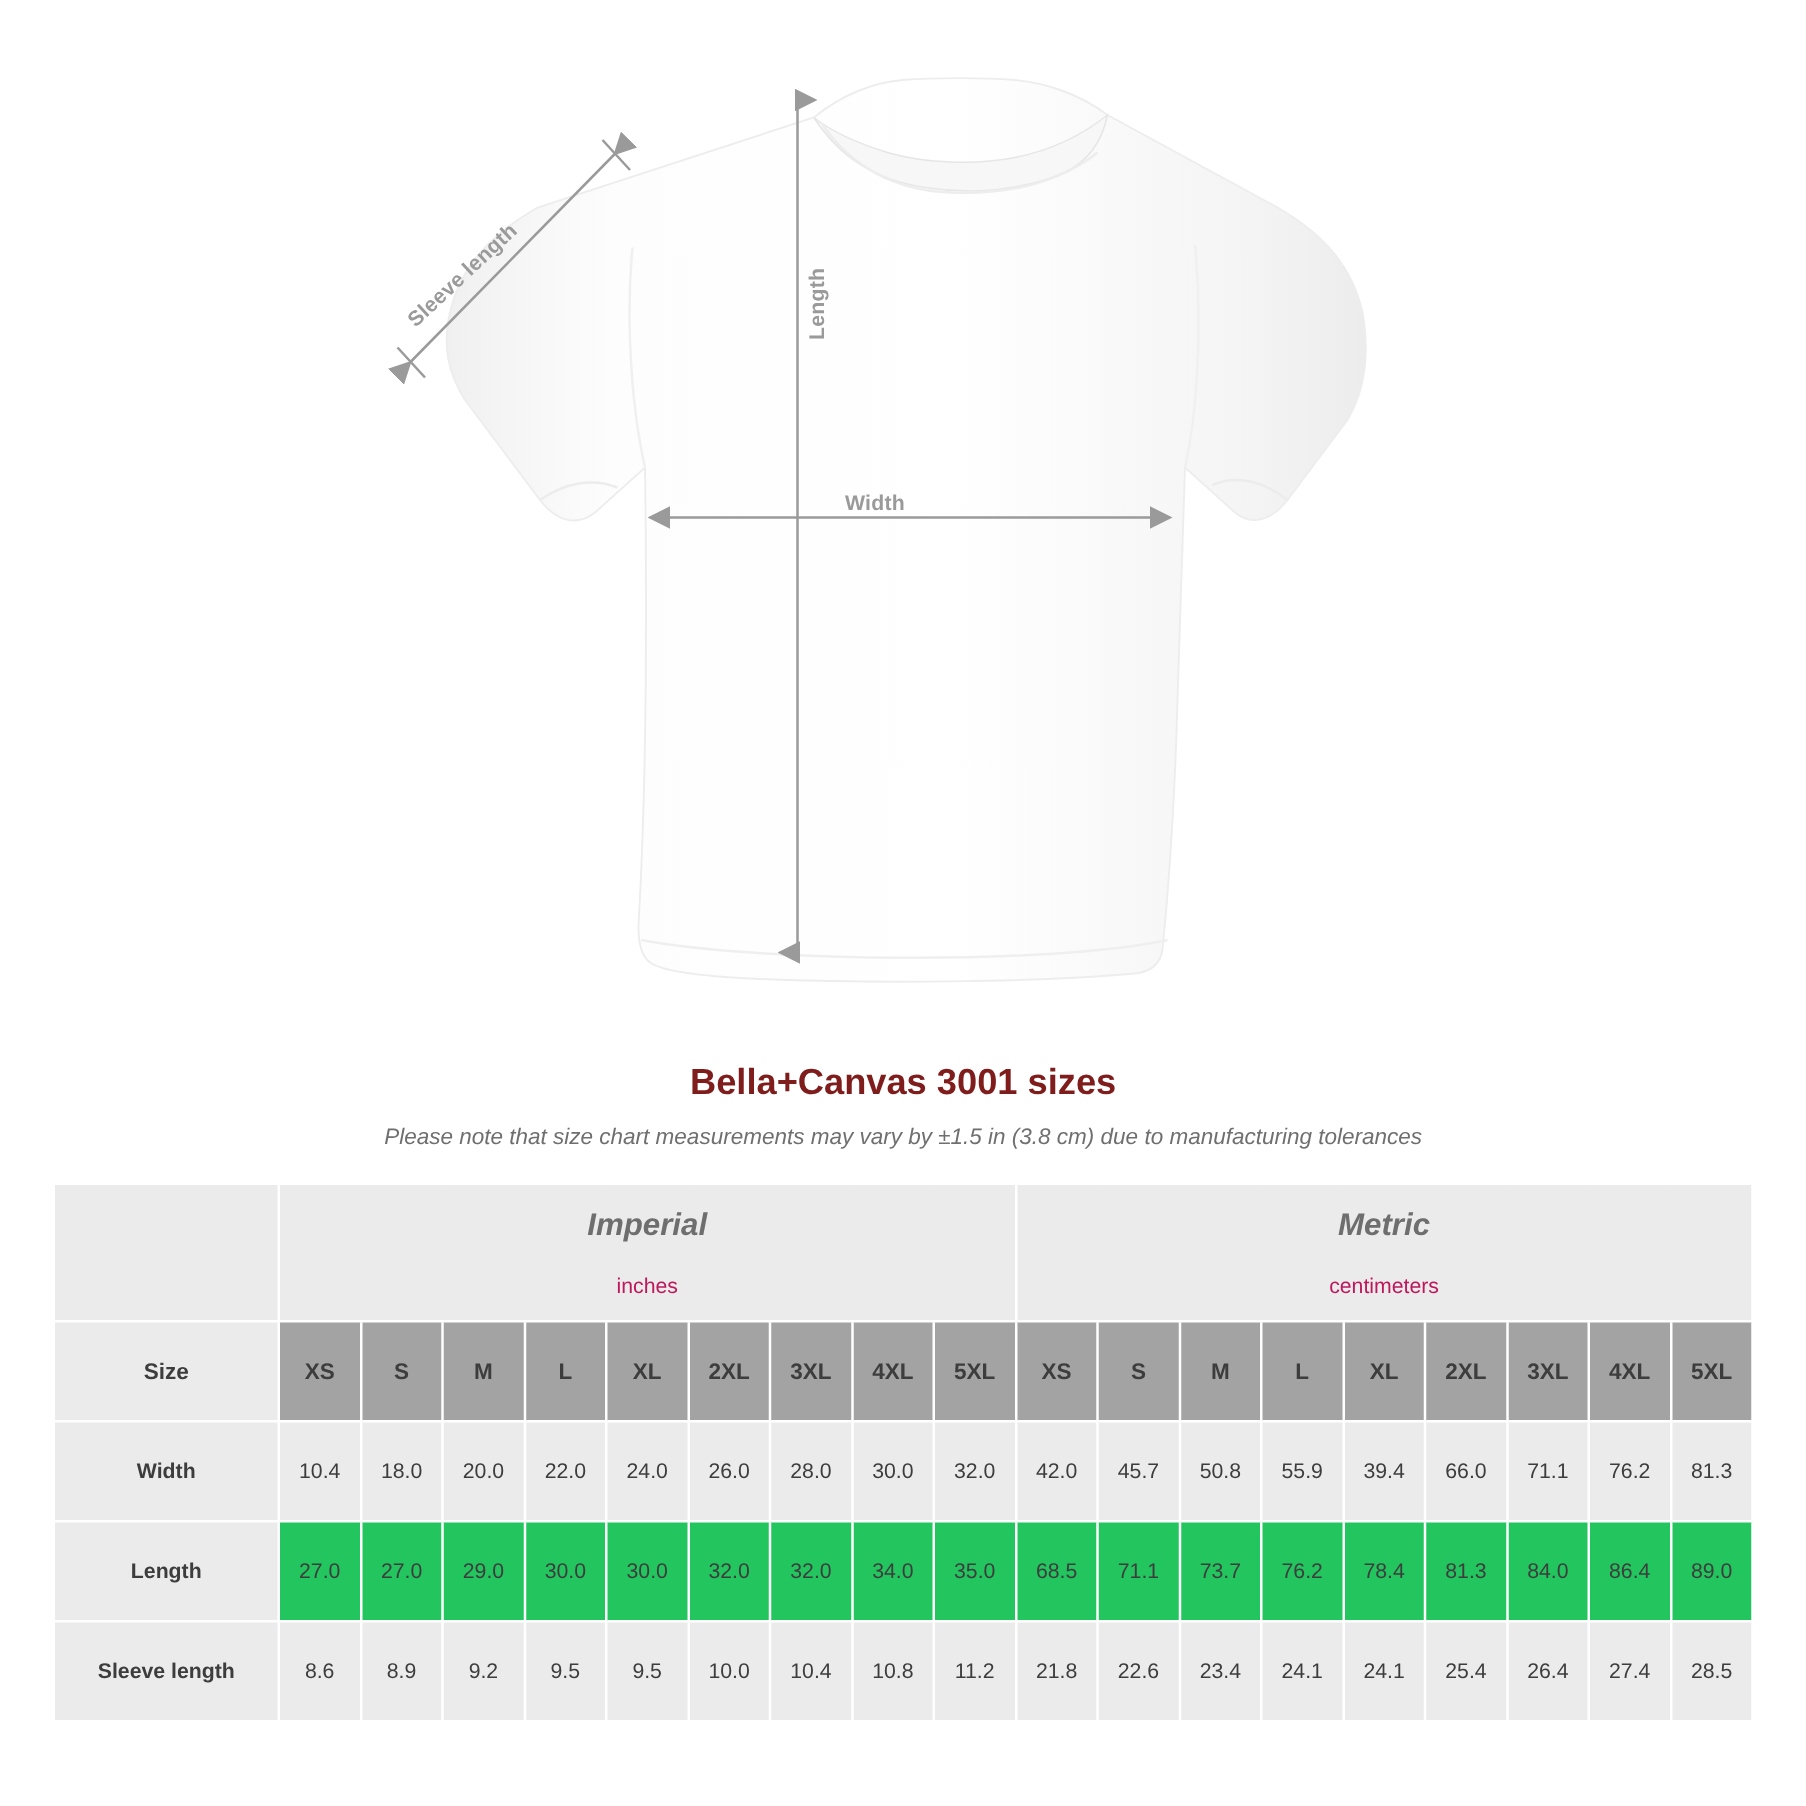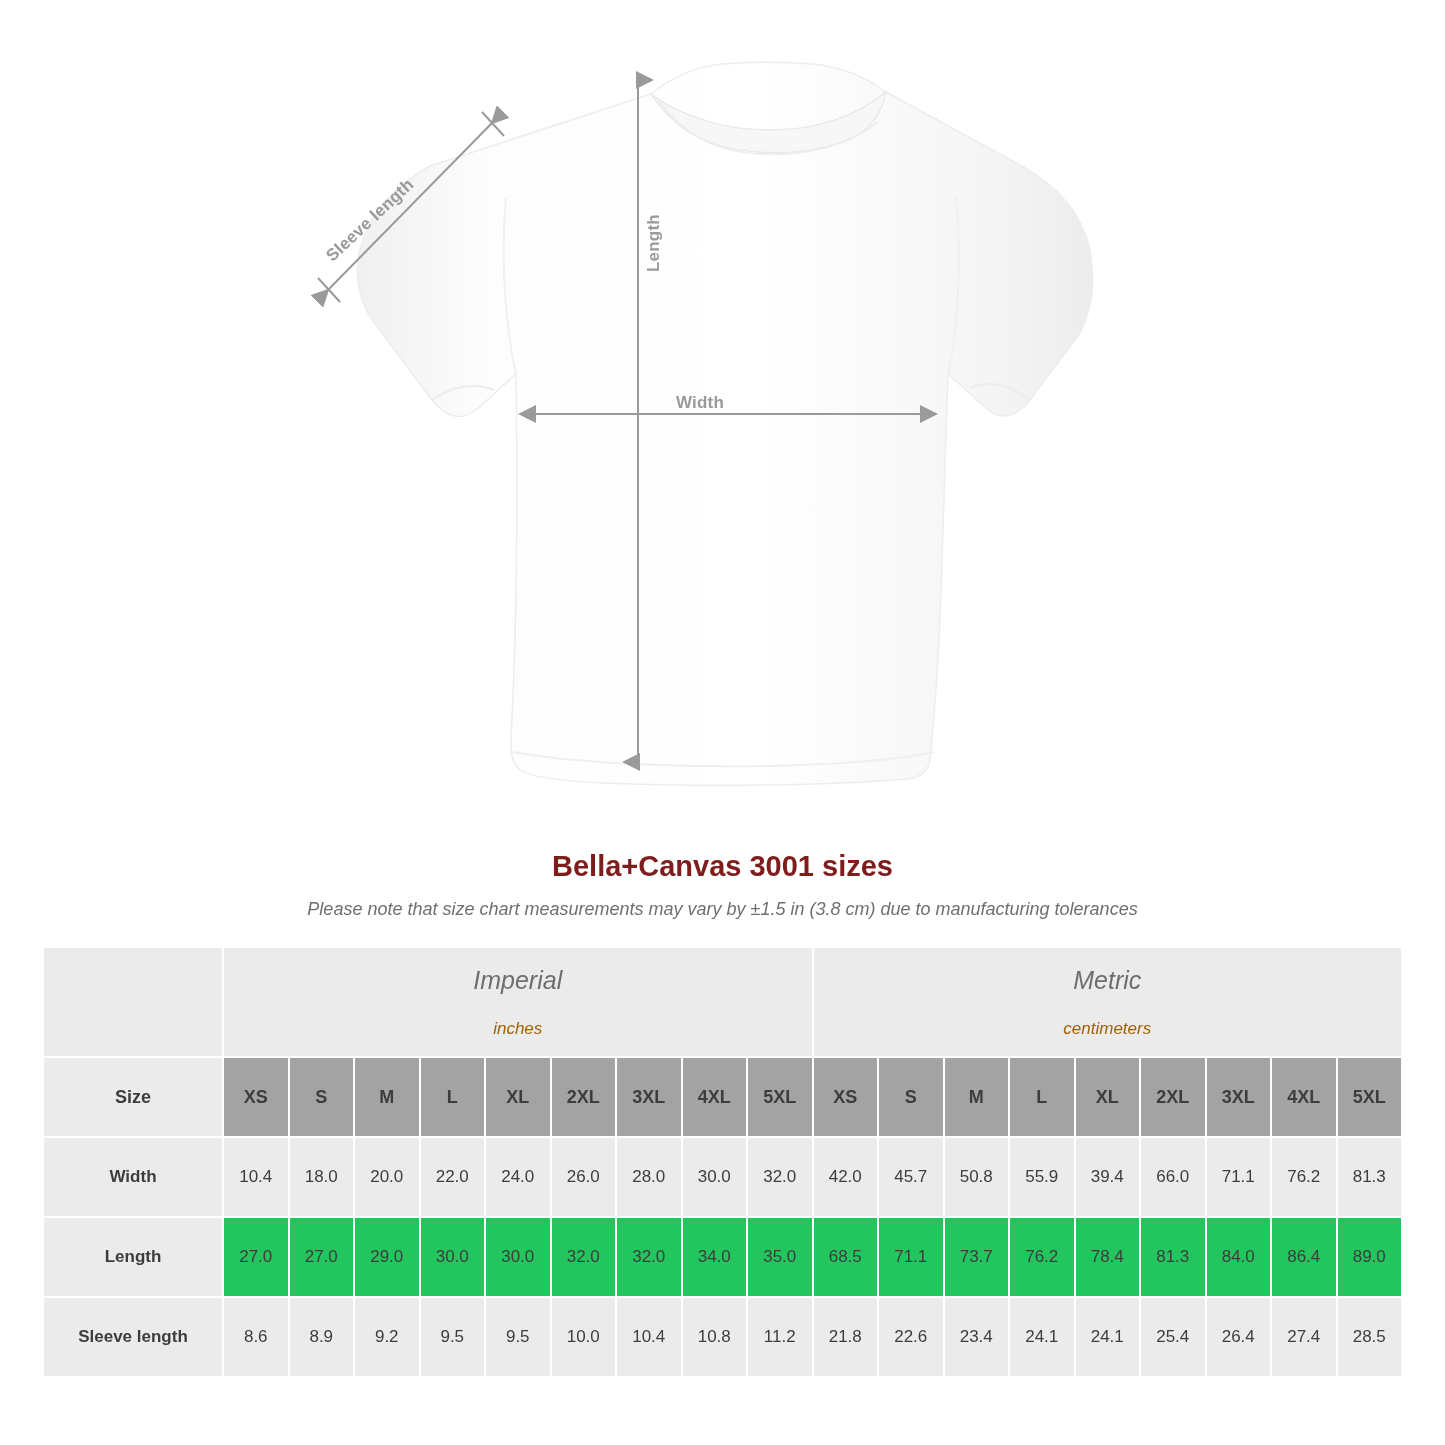--- a/index.html
+++ b/index.html
@@ -85,28 +85,27 @@
     color: #3d3d3d;
     padding: 0;
   }
   .unit-head {
     height: 108px;
     background: #ebebeb;
   }
   .unit-head .unit-name {
     font-size: 25px;
     font-style: italic;
-    font-weight: normal;
+    font-weight: bold;
     color: #6e6e6e;
     margin-bottom: 6px;
   }
   .unit-head .unit-sub {
     font-size: 17px;
-    font-style: italic;
-    color: #a16207;
+    color: #be185d;
     margin-top: 24px;
   }
   .row-label {
     width: 178px;
     font-weight: bold;
     font-size: 18px;
     color: #3d3d3d;
   }
   tr.head-row td { height: 78px; background: #a3a3a3; font-weight: bold; font-size: 18px;}
   tr.head-row td.row-label { background: #ebebeb; }

